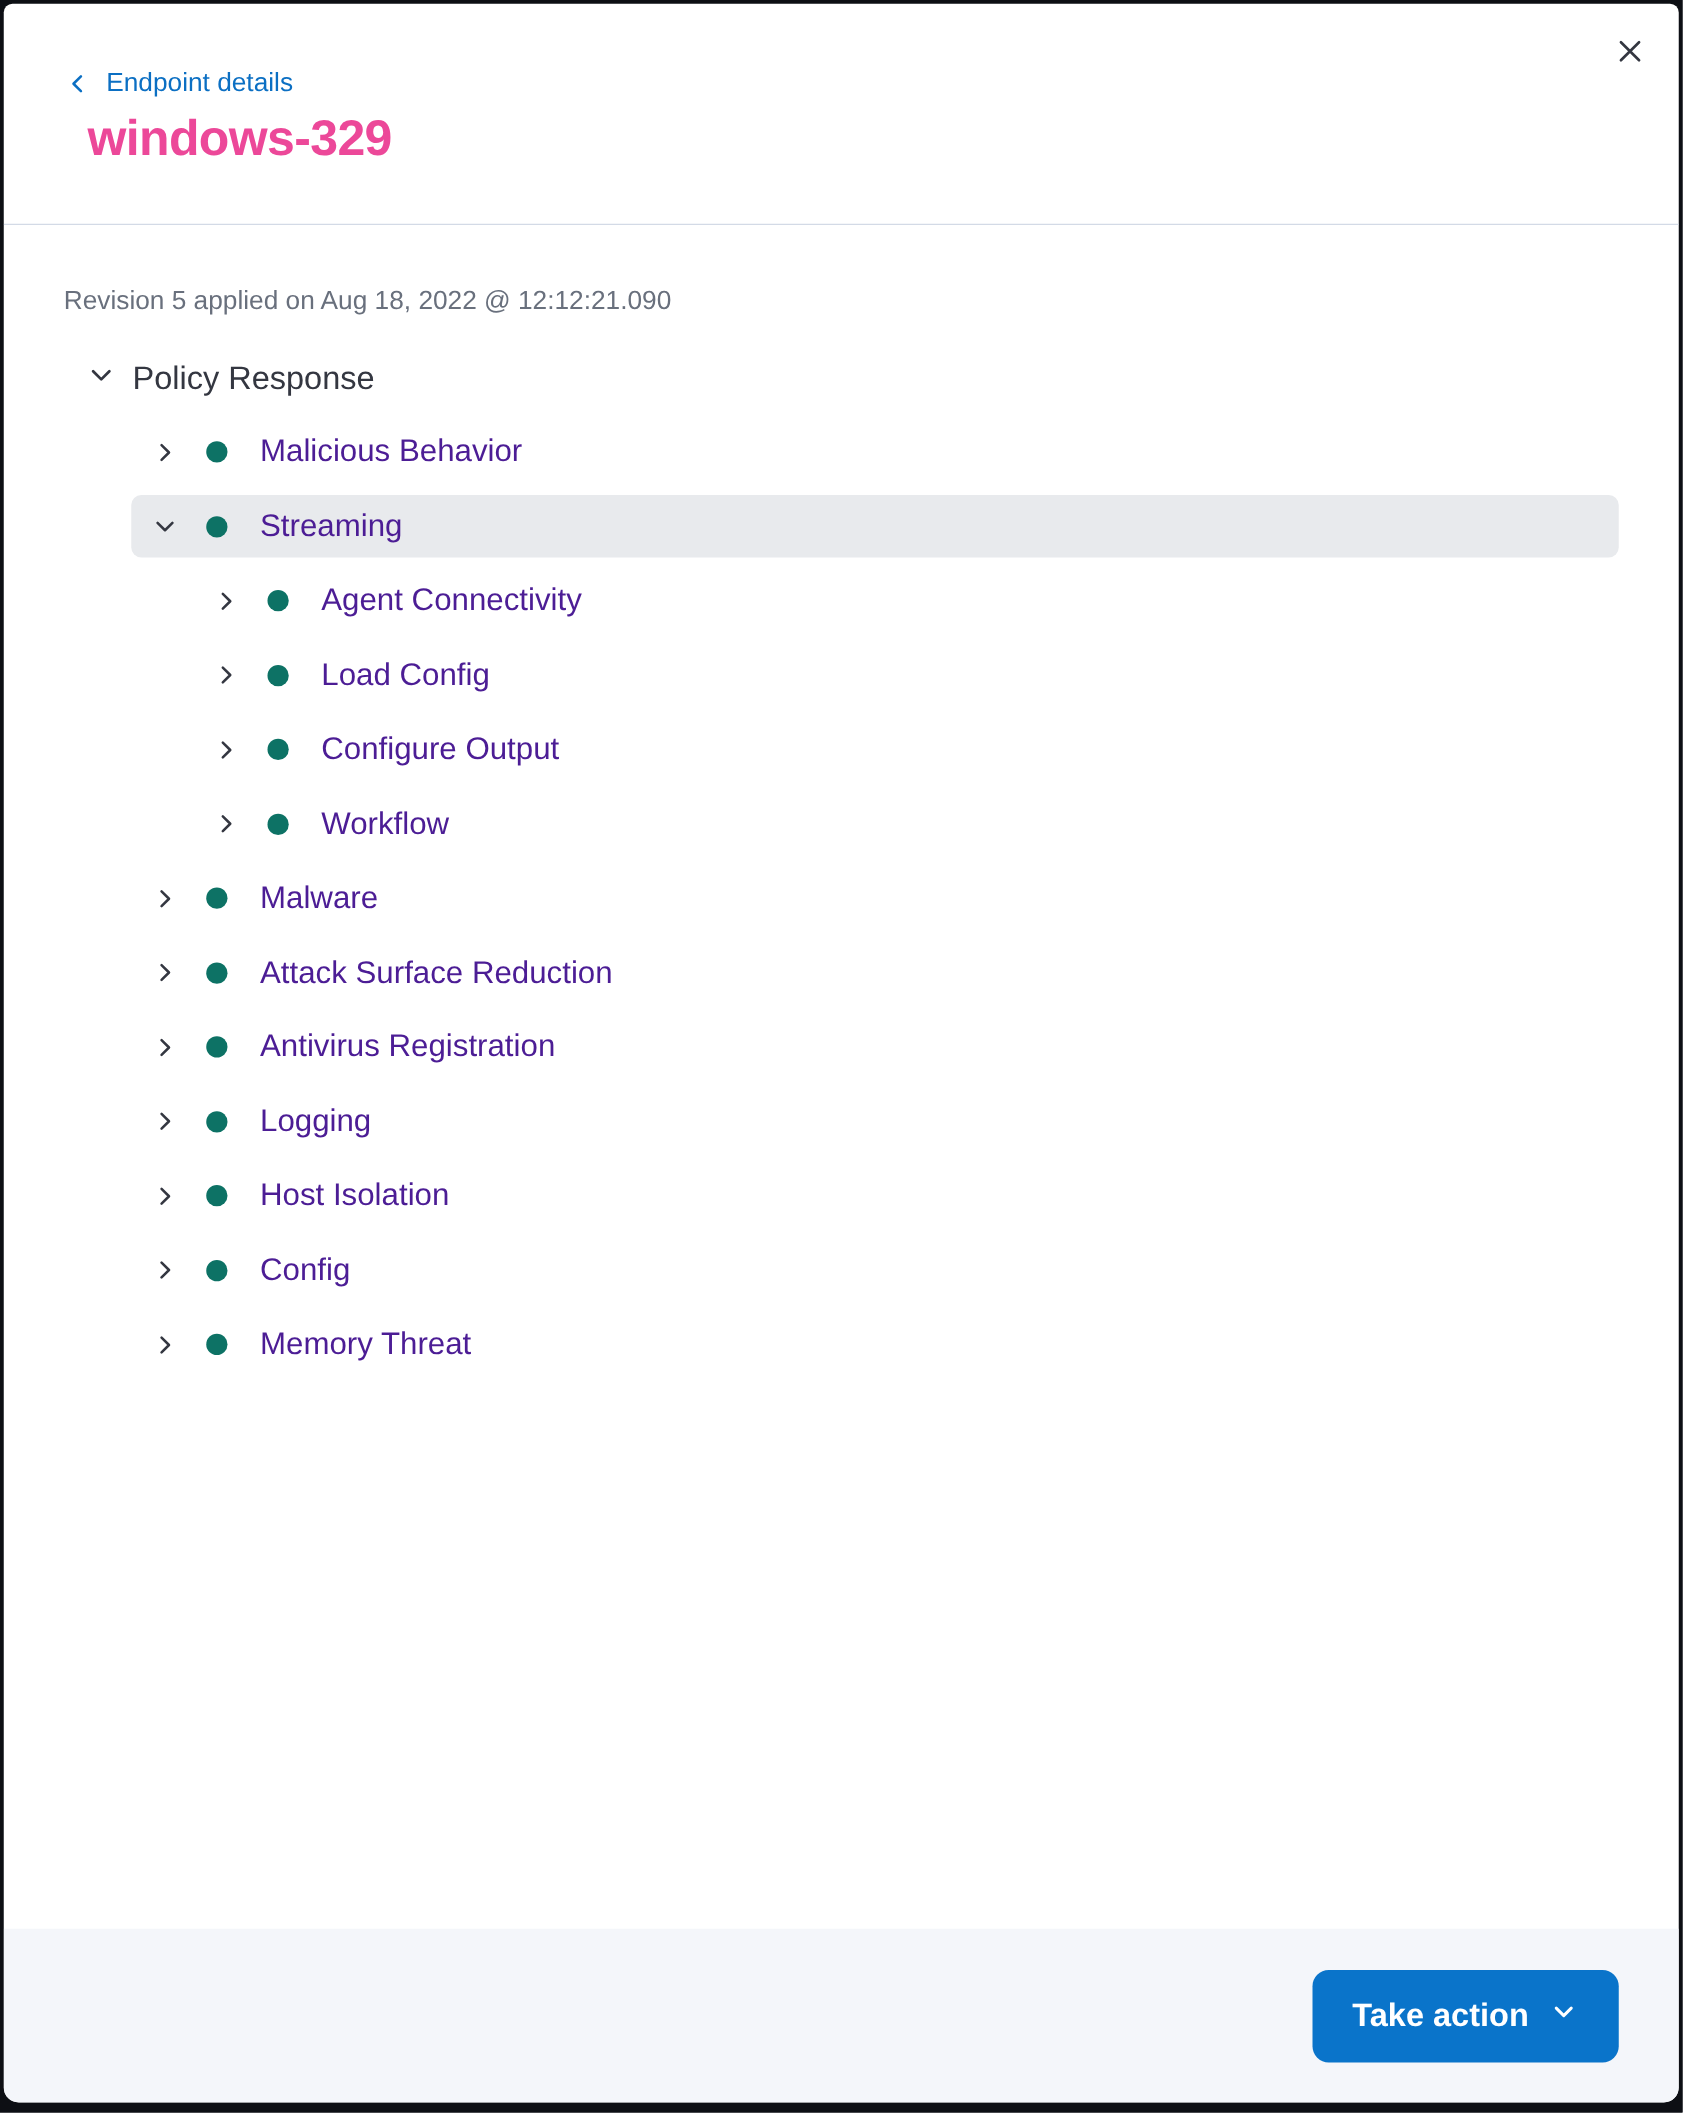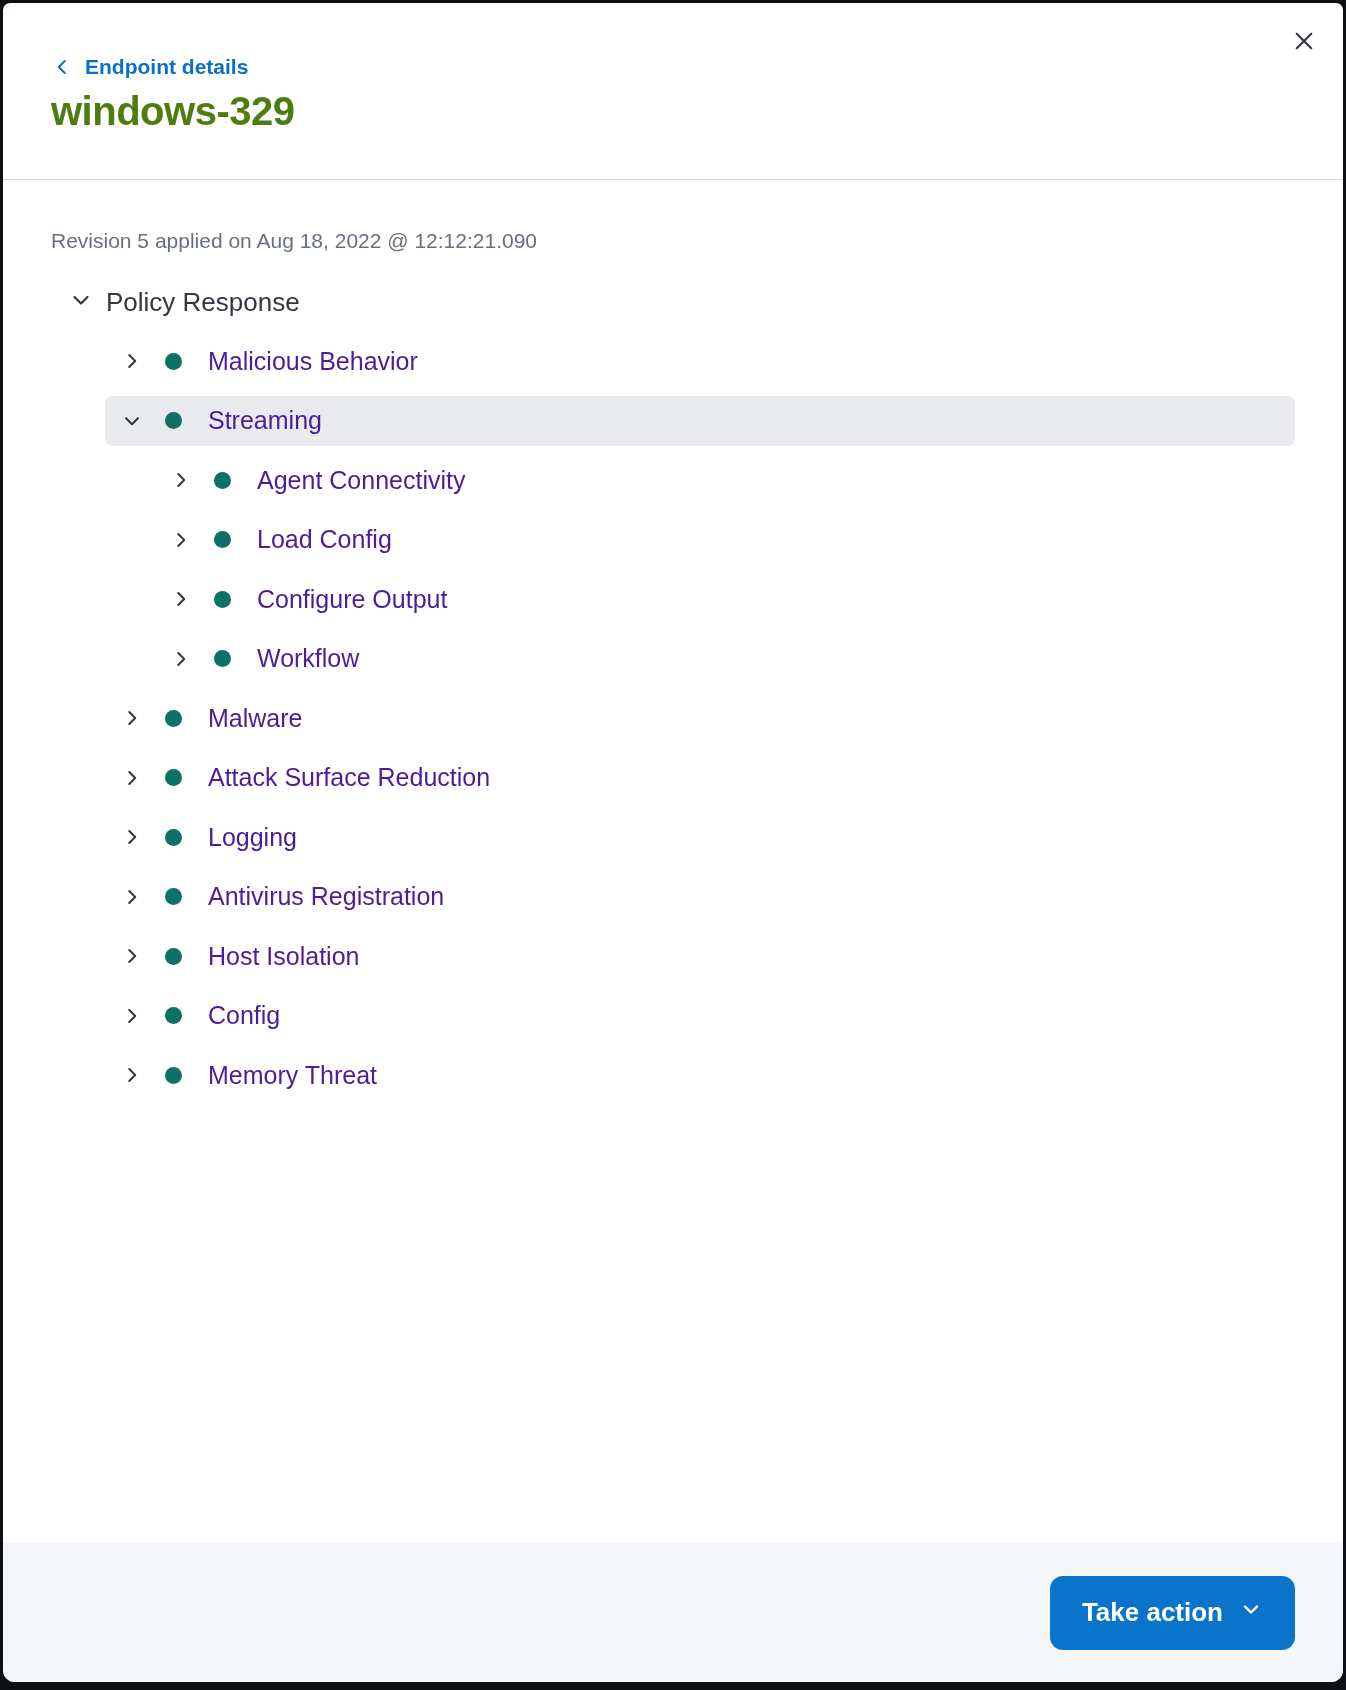--- a/index.html
+++ b/index.html
@@ -24,33 +24,34 @@
     padding: 52px 48px 0 48px;
     border-bottom: 1px solid #d3dae6;
     flex: 0 0 auto;
   }
   .back-link {
     display: inline-flex;
     align-items: center;
     gap: 12px;
     color: #0b6fc3;
     font-size: 21px;
-    font-weight: 700;
+    font-weight: 400;
     cursor: pointer;
     margin-bottom: 12px;
     text-decoration: none;
   }
   .back-link svg { display: block; }
   .flyout-title {
     font-size: 40px;
     font-weight: 700;
-    color: #4d7c0f;
+    color: #ec4899;
     letter-spacing: -0.5px;
     line-height: 1;
     margin-bottom: 48px;
+    margin-left: 19px;
   }
   .close-btn {
     position: absolute;
     top: 22px; right: 22px;
     width: 34px; height: 34px;
     display: flex; align-items: center; justify-content: center;
     background: transparent;
     border: none;
     color: #343741;
     cursor: pointer;
@@ -249,30 +250,30 @@
           <span class="status-dot"></span>
           <span class="tree-label">Attack Surface Reduction</span>
         </div>
         <div class="tree-row lvl1">
           <button class="twisty">
             <svg width="22" height="22" viewBox="0 0 24 24">
               <path d="M9 5.5 L15.5 12 L9 18.5" fill="none" stroke="currentColor" stroke-width="2.2" stroke-linecap="round" stroke-linejoin="round"></path>
             </svg>
           </button>
           <span class="status-dot"></span>
+          <span class="tree-label">Antivirus Registration</span>
+        </div>
+        <div class="tree-row lvl1">
+          <button class="twisty">
+            <svg width="22" height="22" viewBox="0 0 24 24">
+              <path d="M9 5.5 L15.5 12 L9 18.5" fill="none" stroke="currentColor" stroke-width="2.2" stroke-linecap="round" stroke-linejoin="round"></path>
+            </svg>
+          </button>
+          <span class="status-dot"></span>
           <span class="tree-label">Logging</span>
-        </div>
-        <div class="tree-row lvl1">
-          <button class="twisty">
-            <svg width="22" height="22" viewBox="0 0 24 24">
-              <path d="M9 5.5 L15.5 12 L9 18.5" fill="none" stroke="currentColor" stroke-width="2.2" stroke-linecap="round" stroke-linejoin="round"></path>
-            </svg>
-          </button>
-          <span class="status-dot"></span>
-          <span class="tree-label">Antivirus Registration</span>
         </div>
         <div class="tree-row lvl1">
           <button class="twisty">
             <svg width="22" height="22" viewBox="0 0 24 24">
               <path d="M9 5.5 L15.5 12 L9 18.5" fill="none" stroke="currentColor" stroke-width="2.2" stroke-linecap="round" stroke-linejoin="round"></path>
             </svg>
           </button>
           <span class="status-dot"></span>
           <span class="tree-label">Host Isolation</span>
         </div>

